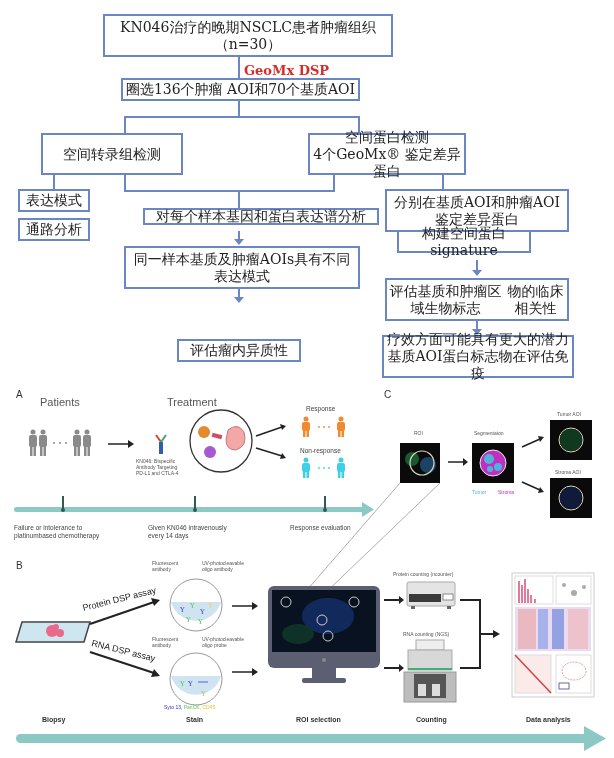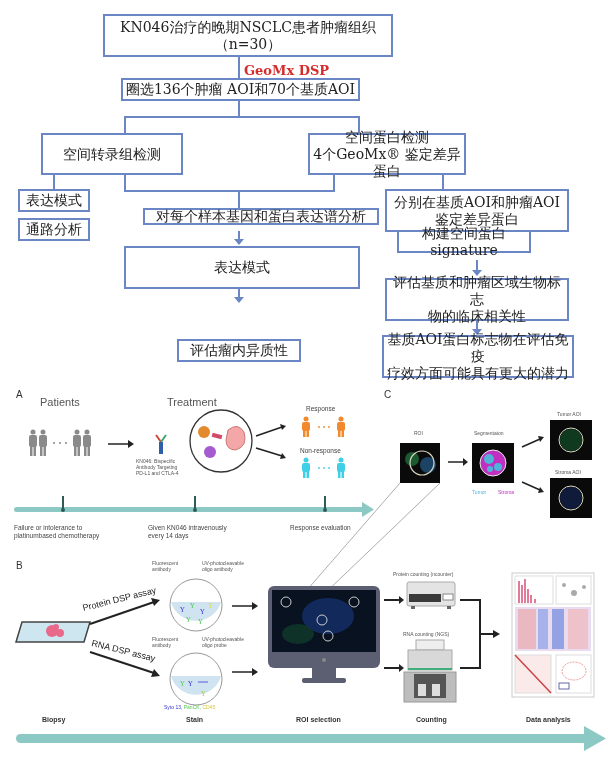--- a/index.html
+++ b/index.html
@@ -56,48 +56,49 @@
   <div class="ln" style="left:306px;top:190px;width:29px;height:2px;"></div>
   <div class="ln" style="left:238px;top:190px;width:2px;height:18px;"></div>
 
   <div class="box" style="left:124px;top:208px;width:236px;height:17px;margin-left:19px;">
     <span>对每个样本基因和蛋白表达谱分析</span>
   </div>
   <div class="ln" style="left:238px;top:231px;width:2px;height:9px;"></div>
   <div class="arrowhead" style="left:234px;top:239px;"></div>
 
   <div class="box" style="left:124px;top:246px;width:236px;height:43px;flex-direction:column;">
+    <span>同一样本基质及肿瘤AOIs具有不同</span>
     <span>表达模式</span>
   </div>
   <div class="ln" style="left:238px;top:289px;width:2px;height:9px;"></div>
   <div class="arrowhead" style="left:234px;top:297px;"></div>
 
   <div class="box" style="left:177px;top:306px;width:124px;height:23px;margin-top:33px;">
     <span>评估瘤内异质性</span>
   </div>
 
   <div class="ln" style="left:442px;top:175px;width:2px;height:14px;"></div>
   <div class="box" style="left:385px;top:189px;width:184px;height:43px;flex-direction:column;">
     <span>分别在基质AOI和肿瘤AOI</span>
     <span>鉴定差异蛋白</span>
   </div>
   <div class="box" style="left:397px;top:230px;width:134px;height:23px;">
     <span>构建空间蛋白signature</span>
   </div>
   <div class="ln" style="left:476px;top:260px;width:2px;height:11px;"></div>
   <div class="arrowhead" style="left:472px;top:270px;"></div>
-  <div class="box" style="left:385px;top:278px;width:184px;height:43px;flex-direction:column;">
+  <div class="box" style="left:385px;top:278px;width:184px;height:43px;flex-direction:row;">
     <span>评估基质和肿瘤区域生物标志</span>
     <span>物的临床相关性</span>
   </div>
   <div class="ln" style="left:476px;top:321px;width:2px;height:9px;"></div>
   <div class="arrowhead" style="left:472px;top:329px;"></div>
   <div class="box" style="left:382px;top:335px;width:192px;height:43px;flex-direction:column;">
+    <span>疗效方面可能具有更大的潜力</span>
     <span>基质AOI蛋白标志物在评估免疫</span>
-    <span>疗效方面可能具有更大的潜力</span>
   </div>
 </div>
 
 <div>
   <div class="lbl" style="left:16px;top:389px;font-size:10px;">A</div>
   <div class="lbl" style="left:40px;top:396px;font-size:11px;color:#555;">Patients</div>
   <div class="lbl" style="left:167px;top:396px;font-size:11px;color:#555;">Treatment</div>
 
   <svg style="left:28px;top:429px;" width="72" height="30" viewBox="0 0 72 30">
     <g fill="#8a8a8a">

